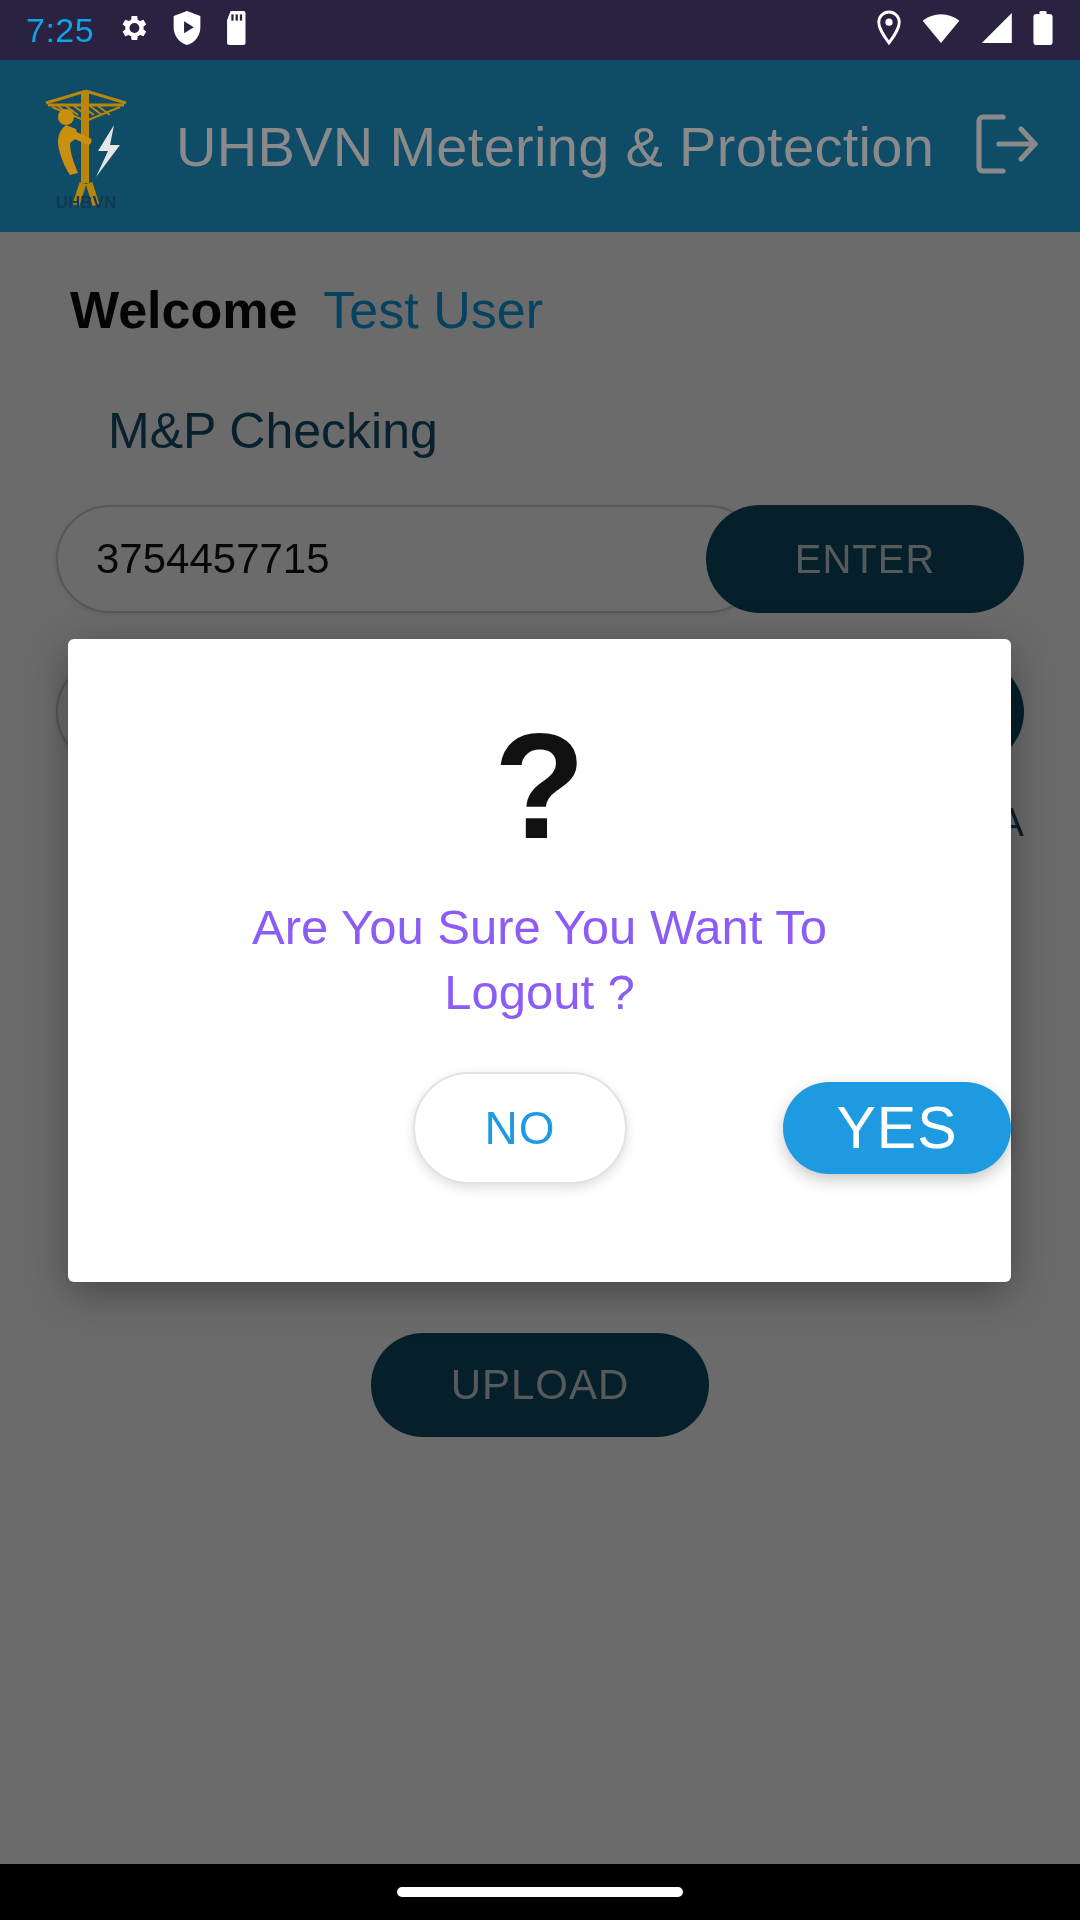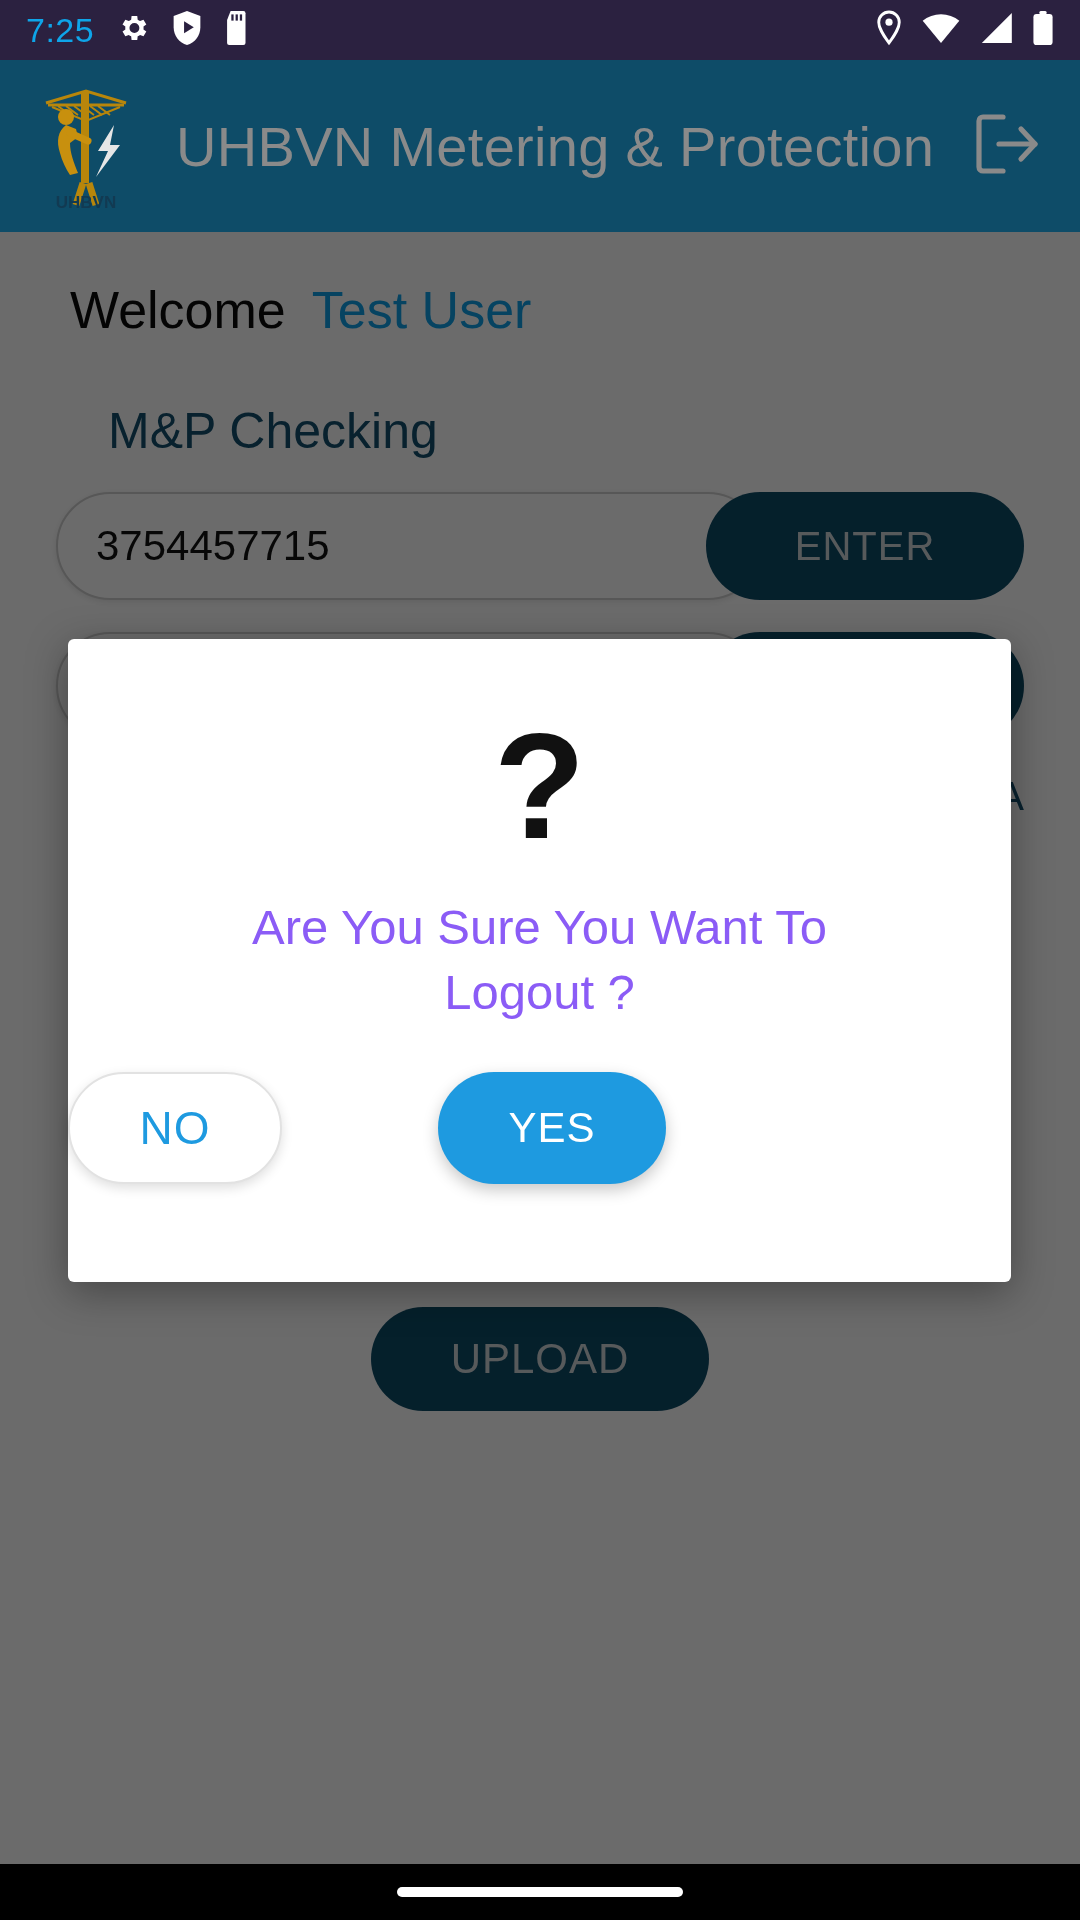--- a/index.html
+++ b/index.html
@@ -38,28 +38,28 @@
     margin-left:auto; width:86px; height:86px; display:flex;
     align-items:center; justify-content:center;
   }
 
   
   .page{
     position:absolute; top:232px; left:0; width:1080px; height:1632px;
     background:#ffffff; z-index:10; overflow:hidden;
   }
   .welcome-row{ display:flex; align-items:baseline; padding:48px 0 0 70px; }
-  .welcome-label{ font-size:52px; color:#0b0b0b; font-weight:400; }
+  .welcome-label{ font-size:52px; color:#0b0b0b; font-weight:700; }
   .welcome-user{ font-size:52px; color:#0fa0e8; font-weight:400; margin-left:26px; }
 
   .section-title{
     padding:62px 0 0 108px; font-size:50px; color:#13506E; font-weight:400;
   }
 
-  .row{ display:flex; align-items:center; padding:0 56px; margin-top:32px; gap:0;justify-content:space-between; }
+  .row{ display:flex; align-items:center; padding:0 56px; margin-top:45px; gap:0;justify-content:space-between; }
   .field{
     flex:1; height:108px; border:2px solid #cfcfcf; border-radius:56px;
     background:#fff; display:flex; align-items:center; padding:0 38px;
     font-size:42px; color:#111; box-shadow:0 2px 6px rgba(0,0,0,.10);
   }
   .field.empty{ color:#9b9b9b; }
   .pill-btn{
     height:108px; min-width:318px; border-radius:56px; background:#0E4C68;
     color:#cfd6da; font-size:40px; display:flex; align-items:center;
     justify-content:center; margin-left:-56px; letter-spacing:1px;
@@ -111,34 +111,34 @@
   }
   .qmark{
     margin-top:72px; font-size:150px; line-height:1; color:#111;
     font-weight:700; font-family:"Liberation Sans", sans-serif;
   }
   .dlg-msg{
     margin-top:34px; width:700px; text-align:center; font-size:49px;
     color:#8b5cf6; line-height:1.32; font-weight:400;
   }
   .dlg-actions{
-    margin-top:48px; width:100%; display:flex; justify-content:flex-start;
+    margin-top:48px; width:100%; display:flex; justify-content:flex-end;
     align-items:center; gap:156px;
   }
   .dlg-no{
     width:214px; height:112px; border-radius:58px; background:#fff;
     border:2px solid #e2e2e2; box-shadow:0 4px 12px rgba(0,0,0,.13);
     display:flex; align-items:center; justify-content:center;
     color:#1e9ae0; font-size:46px; letter-spacing:1px;
   }
   .dlg-yes{
-    width:228px; height:112px; border-radius:58px; background:#1e9ae0;
+    width:228px; height:92px; border-radius:58px; background:#1e9ae0;
     box-shadow:0 6px 16px rgba(0,0,0,.22);
     display:flex; align-items:center; justify-content:center;
-    color:#ffffff; font-size:42px; letter-spacing:1px;
+    color:#ffffff; font-size:59px; letter-spacing:1px;
   }
 
   
   .navbar{
     position:absolute; left:0; bottom:0; width:1080px; height:56px;
     background:#000; z-index:60; display:flex; align-items:center; justify-content:center;
   }
   .nav-pill{ width:286px; height:10px; border-radius:6px; background:#fff; }
 </style>
 </head>

